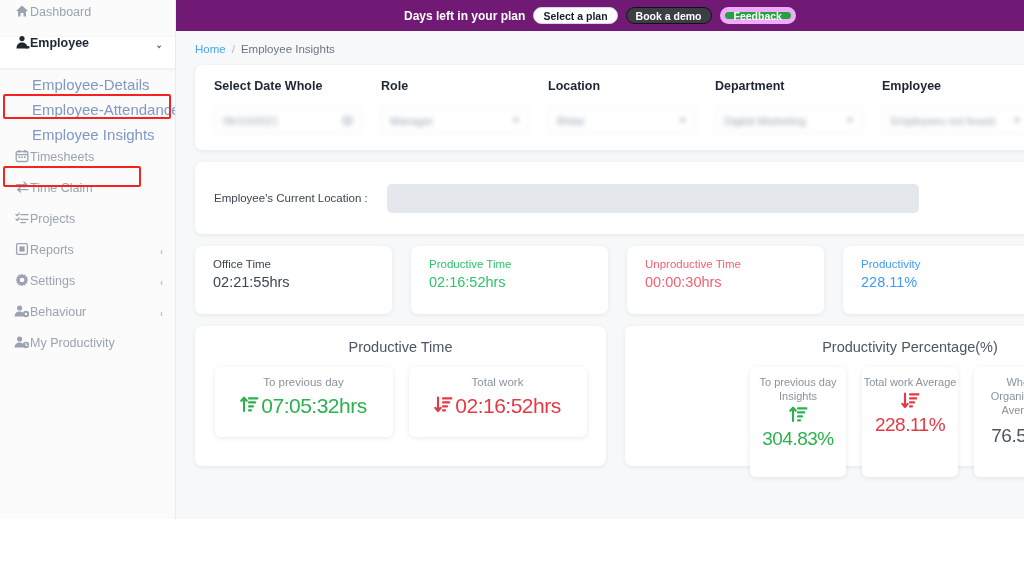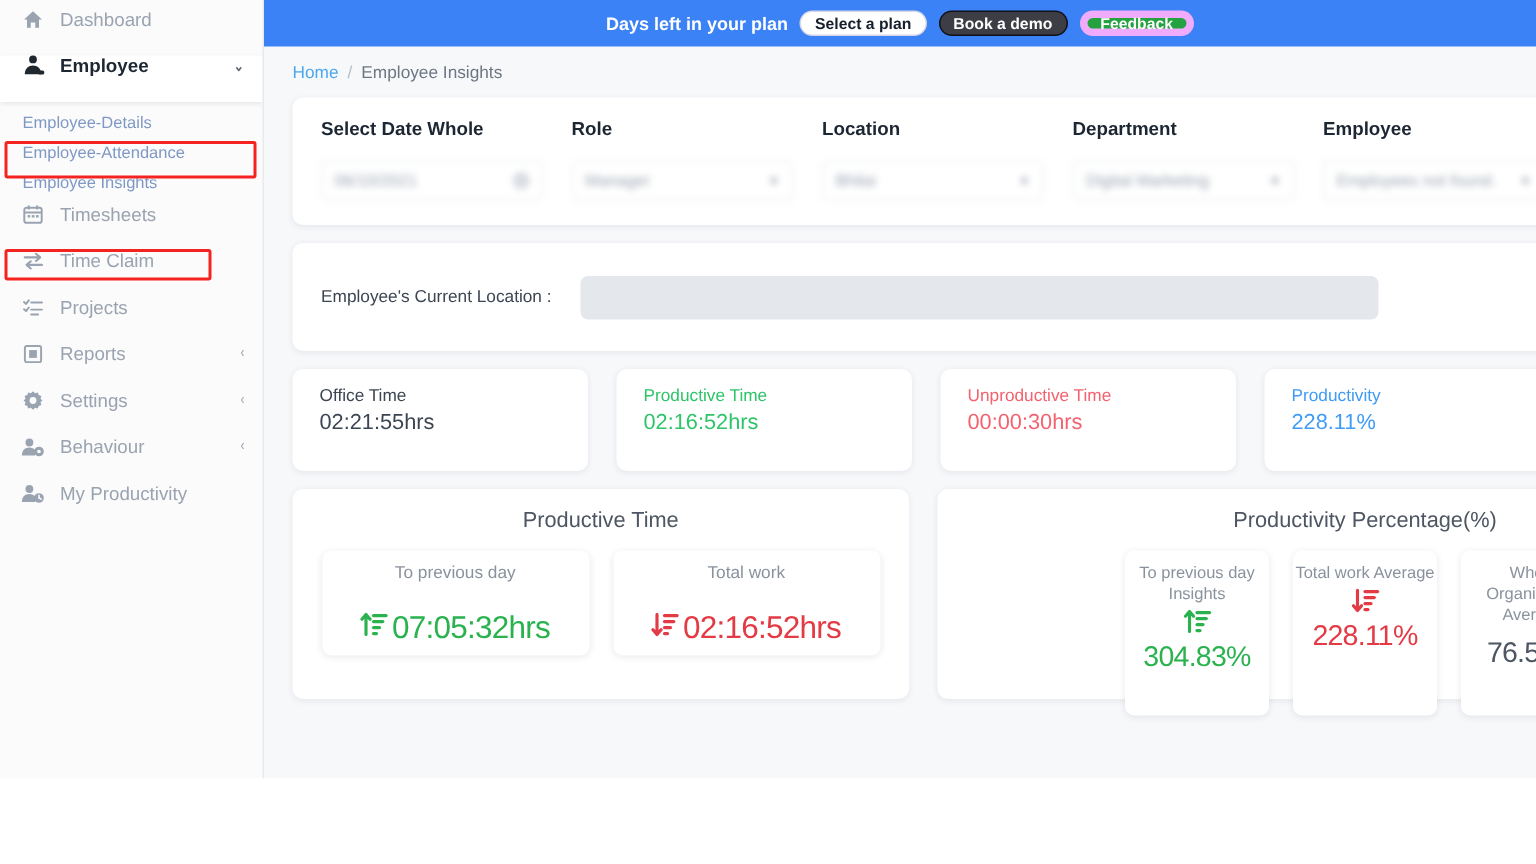--- a/index.html
+++ b/index.html
@@ -27,22 +27,22 @@
     position: absolute; left: 0px; top: 0px; width: 17px; height: 17px;
     background: #1887d4; border-radius: 1px;
   }
   .brand-logo svg { position: absolute; left: 0; top: 0; }
   .brand-text { font-size: 19px; font-weight: 700; letter-spacing: -0.2px; line-height: 1; }
   .brand-text .b1 { color: #2196e3; }
   .brand-text .b2 { color: #1d2733; }
 
   .nav { margin-top: 6px; }
   .nav-item {
-    position: relative; display: flex; align-items: center;
-    height: 31px; padding: 0 12px 18px 14px; gap: 10px;
+    position: relative; display: flex; align-items: flex-end;
+    height: 31px; padding: 0 12px 18px 14px; 
     font-size: 12.5px; color: #9aa3b0; cursor: pointer; user-select: none;
   }
   .nav-item .ico { width: 16px; height: 16px; flex: 0 0 auto; display:flex; align-items:center; justify-content:center; color:#9aa3b0; }
   .nav-item .lbl { flex: 1 1 auto; white-space: nowrap; }
   .nav-item .chev { font-size: 10px; color: #9aa3b0; transform: scaleX(0.8); }
 
   .nav-item.active {
     background: #ffffff; color: #1d2733; font-weight: 700;
     box-shadow: 0 1px 3px rgba(30,40,60,.09);
   }
@@ -50,29 +50,29 @@
   .nav-item.active .chev { color: #5b6470; }
 
   .hl-box {
     position: absolute; border: 2px solid #f5231f; border-radius: 2px;
     pointer-events: none;
   }
 
   .subnav { padding: 4px 0 4px 0; }
   .subnav-item {
     display: block; position: relative;
-    padding: 4px 0 4px 15px; font-size: 11px; color: #7f98c4; cursor: pointer;
+    padding: 4px 0 4px 32px; font-size: 15px; color: #7f98c4; cursor: pointer;
     white-space: nowrap;
   }
 
   
   .main { position: absolute; left: 176px; top: 0; width: 848px; height: 519px; background: #f7f8fa; overflow: hidden; }
 
   .promo {
-    height: 31px; background: #3b82f6; display: flex; align-items: center;
+    height: 31px; background: #701a75; display: flex; align-items: center;
     justify-content: center; gap: 8px; color: #ffffff; font-size: 12px; font-weight: 700;
   }
   .promo .pill {
     display: inline-flex; align-items: center; justify-content: center;
     height: 17px; padding: 0 9px; border-radius: 9px; font-size: 10.5px; font-weight: 700;
     white-space: nowrap; cursor: pointer;
   }
   .pill.white { background: #ffffff; color: #16202c; border: 1px solid #d6d6e8; }
   .pill.dark  { background: #3d3d46; color: #ffffff; border: 1px solid #11111a; }
   .pill.green { background: #24a23f; color: #ffffff; border: 5px solid #f0abfc; }
@@ -124,21 +124,21 @@
   .panel.left { width: 411px; height: 140px; }
   .panel.right { width: 570px; height: 140px; }
   .panel-title { text-align: center; font-size: 14.5px; color: #4d5662; margin-bottom: 12px; }
   .panel-body { display: flex; justify-content: center; gap: 16px; }
 
   .tile {
     background: #ffffff; border-radius: 6px; box-shadow: 0 1px 5px rgba(30,40,60,.10);
     text-align: center; flex: 0 0 auto;
   }
   .tile.big { width: 178px; height: 70px; padding-top: 9px; }
-  .tile.big .cap { font-size: 11.5px; color: #8a929d; margin-bottom: 18px; }
+  .tile.big .cap { font-size: 11.5px; color: #8a929d; margin-bottom: 6px; }
   .tile.big .row { display: flex; align-items: center; justify-content: center; gap: 2px; }
   .tile.big .num { font-size: 21px; letter-spacing: -0.5px; }
 
   .tile.sm { width: 96px; height: 110px; padding-top: 8px; }
   .tile.sm .cap { font-size: 11px; color: #8a929d; line-height: 14px; }
   .tile.sm .ico-wrap { margin: 3px 0 2px; height: 20px; display:flex; align-items:center; justify-content:center; }
   .tile.sm .num { font-size: 19px; letter-spacing: -0.5px; }
 
   .c-green { color: #2ab24f; }
   .c-red   { color: #e33a45; }

